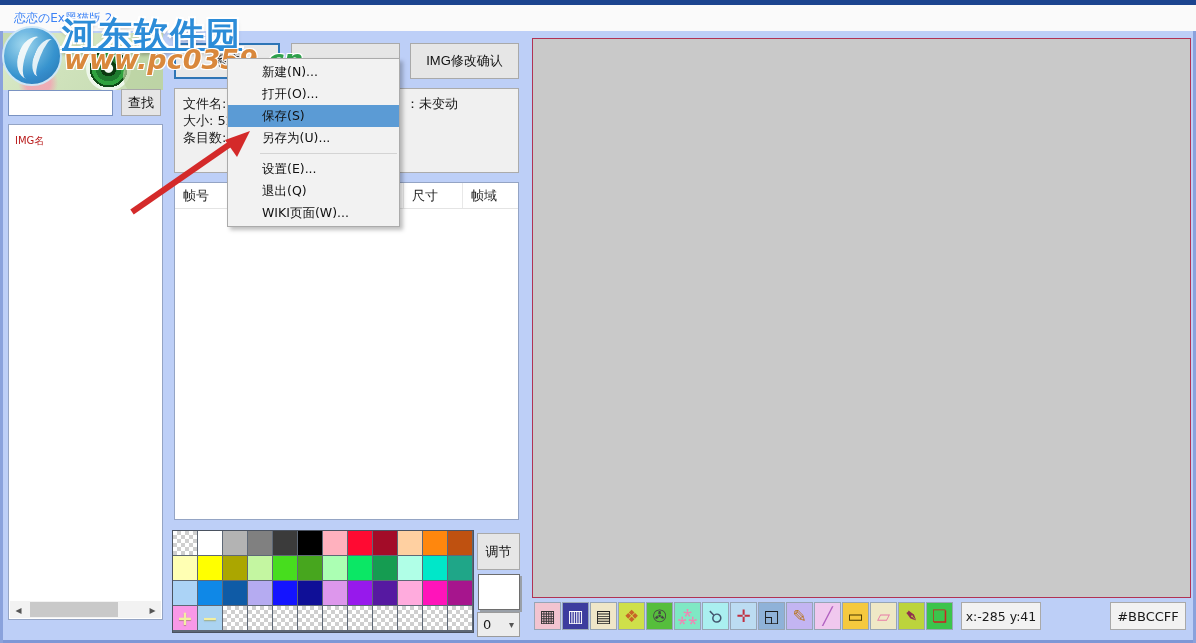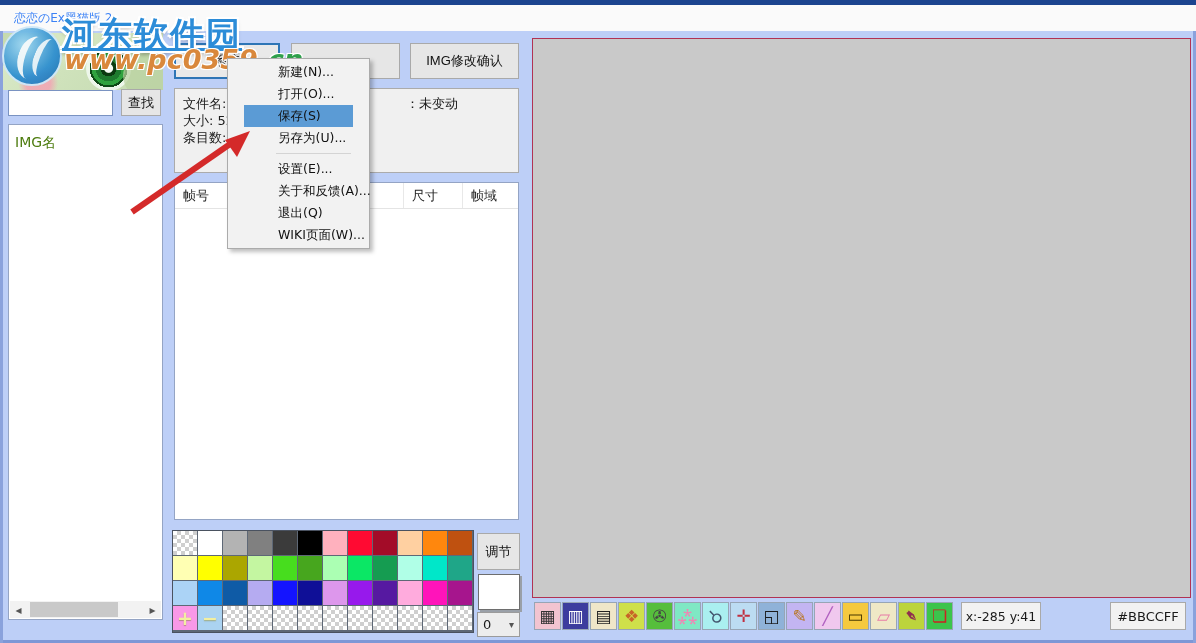--- a/index.html
+++ b/index.html
@@ -49,21 +49,21 @@
     font-size:13px; color:#111; }
   .btn-focus { border:2px solid #2E75B6; background:#E9E9E9; }
   .panel { background:#F0F0F0; border:1px solid #ABABAB; }
   .white-box { background:#fff; border:1px solid #94A4C4; }
 
   .search-input { left:8px; top:90px; width:105px; height:26px; background:#fff; border:1px solid #7A93C2;
     font-size:13px; padding:0 4px; font-family:inherit; }
   .find-btn { left:121px; top:89px; width:40px; height:27px; }
 
   .img-list { left:8px; top:124px; width:155px; height:496px; }
-  .img-list-header { position:absolute; left:6px; top:9px; font-size:14px; color:#4d7c0f; }
+  .img-list-header { position:absolute; left:6px; top:9px; font-size:10px; color:#b91c1c; }
   .hscroll { position:absolute; left:1px; right:1px; bottom:1px; height:17px; background:#F2F2F2;
     display:flex; align-items:center; }
   .hscroll .arr { width:17px; height:17px; display:flex; align-items:center; justify-content:center;
     color:#555; font-size:12px; }
   .hscroll .track { position:relative; flex:1; height:17px; }
   .hscroll .thumb { position:absolute; left:3px; top:1px; width:88px; height:15px; background:#C9C9C9; }
 
   .btn-sys   { left:174px; top:43px; width:106px; height:36px; }
   .btn-mid   { left:291px; top:43px; width:109px; height:36px; }
   .btn-img   { left:410px; top:43px; width:109px; height:36px; }
@@ -101,22 +101,22 @@
   
   .toolbar { left:534px; top:602px; display:flex; gap:1px; }
   .tool { width:27px; height:28px; border:1px solid #97A5B5; display:flex; align-items:center; justify-content:center;
     font-size:17px; line-height:1; }
   .coord-box { left:961px; top:602px; width:80px; height:28px; background:#F2F2F2; border:1px solid #A9A9A9;
     display:flex; align-items:center; justify-content:center; font-size:12.5px; }
   .colorval-box { left:1110px; top:602px; width:76px; height:28px; background:#F2F2F2; border:1px solid #A9A9A9;
     display:flex; align-items:center; justify-content:center; font-size:13px; }
 
   
-  .menu { left:227px; top:58px; width:143px; background:#F2F2F2; border:1px solid #ABABAB;
-    box-shadow:3px 3px 4px rgba(0,0,0,.25); z-index:50; padding:2px 16px; }
+  .menu { left:227px; top:58px; width:173px; background:#F2F2F2; border:1px solid #ABABAB;
+    box-shadow:3px 3px 4px rgba(0,0,0,.25); z-index:50; padding:2px 0; }
   .menu-item { height:22px; display:flex; align-items:center; padding-left:34px; font-size:12.5px; color:#111;
     white-space:nowrap; }
   .menu-item.hl { background:#5B9BD5; }
   .menu-sep { height:1px; background:#D4D4D4; margin:4px 2px 4px 32px; }
 
   
   .arrow-svg { left:118px; top:120px; width:150px; height:102px; z-index:60; pointer-events:none; }
 </style>
 </head>
 <body>
@@ -286,21 +286,20 @@
   <div class="abs coord-box">x:-285 y:41</div>
   <div class="abs colorval-box">#BBCCFF</div>
 
   <div class="abs menu">
       <div class="menu-item">新建(N)...</div>
       <div class="menu-item">打开(O)...</div>
       <div class="menu-item hl">保存(S)</div>
       <div class="menu-item">另存为(U)...</div>
       <div class="menu-sep"></div>
       <div class="menu-item">设置(E)...</div>
-      <div class="menu-item">关于和反馈(A)...</div>
       <div class="menu-item">退出(Q)</div>
       <div class="menu-item">WIKI页面(W)...</div>
     </div>
 
   <svg class="abs arrow-svg" viewBox="0 0 150 102">
     <line x1="14" y1="92" x2="115" y2="22" stroke="#D42A2A" stroke-width="6"></line>
     <polygon points="132,11 107,20 119,37" fill="#D42A2A"></polygon>
   </svg>
 
 </div>

